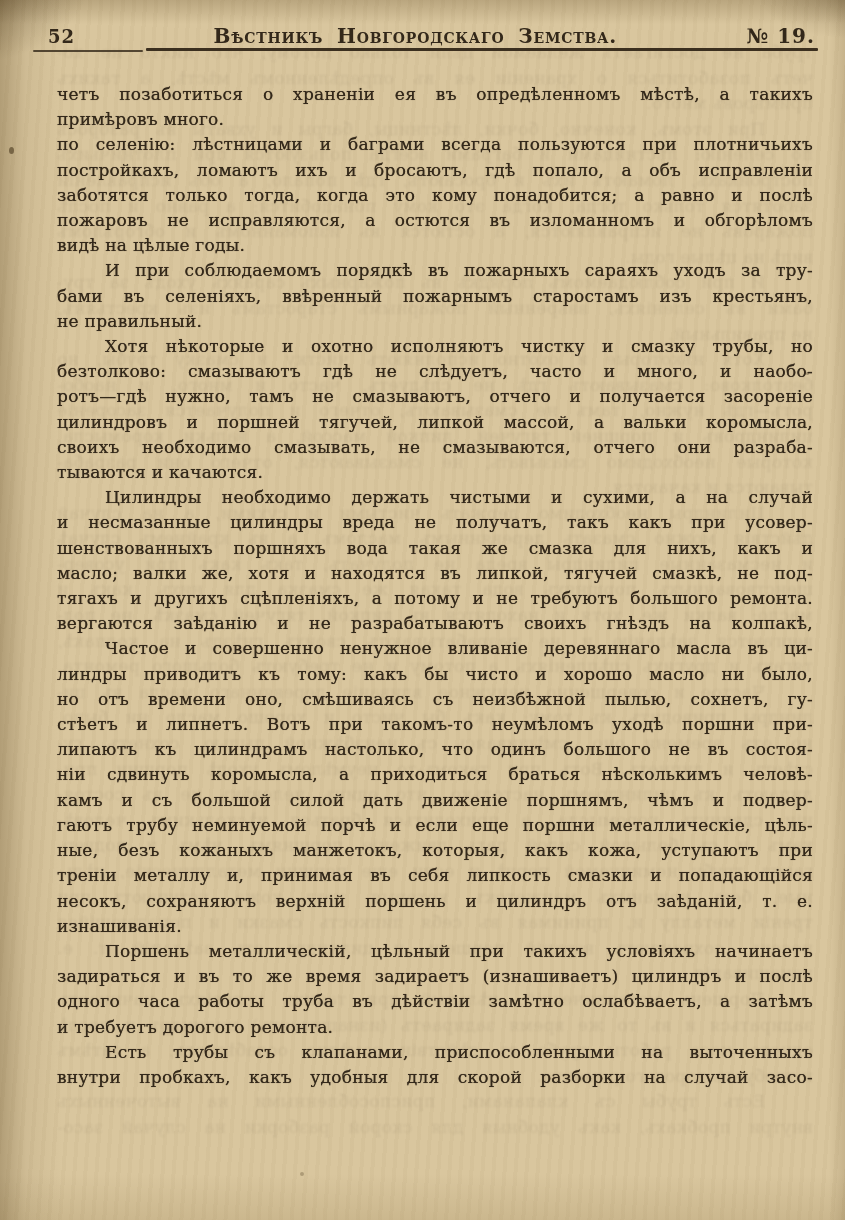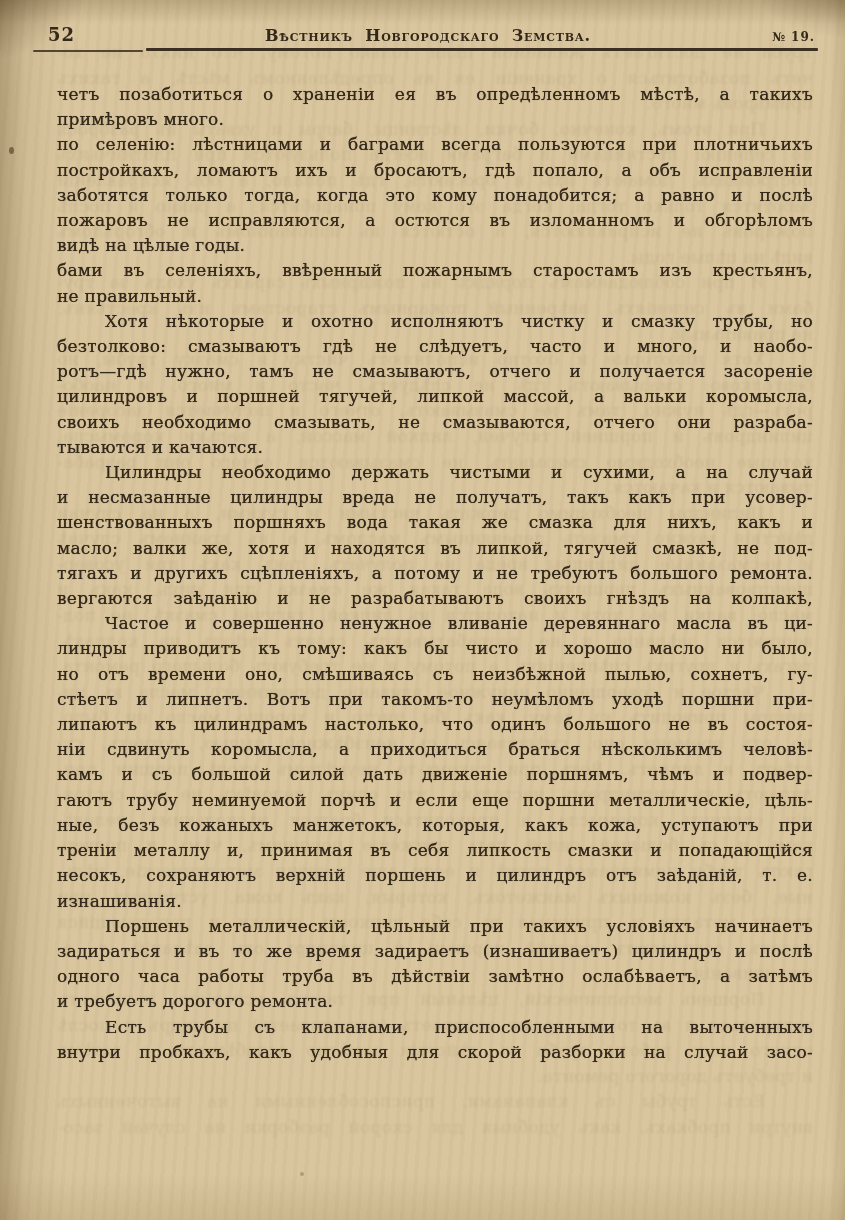--- a/index.html
+++ b/index.html
@@ -20,26 +20,26 @@
       repeating-linear-gradient(94deg, rgba(120,96,50,.045) 0 4px, rgba(0,0,0,0) 4px 11px),
       #d9c69e;
   }
   
   .masthead{
     position:absolute;top:24px;left:48px;right:30px;height:24px;
     display:flex;justify-content:space-between;align-items:baseline;
   }
   .pagenum{font-size:18px;font-weight:bold;letter-spacing:1px;}
   .journal{
-    font-size:16px;font-weight:bold;
+    font-size:20px;font-weight:bold;
     font-variant:small-caps;letter-spacing:.8px;word-spacing:6px;
     transform:translateX(-8px);
     margin-left:25px;
   }
-  .issue{font-size:12px;font-weight:bold;letter-spacing:1px;}
+  .issue{font-size:20px;font-weight:bold;letter-spacing:1px;}
   .rule{position:absolute;background:#3b2f1f;border-radius:1px;}
   .rule-left{top:50px;left:33px;width:110px;height:2px;opacity:.85;}
   .rule-main{top:48px;left:146px;width:672px;height:3px;}
   
   .article{
     position:absolute;top:82px;left:57px;width:756px;
     font-size:17px;line-height:25.2px;letter-spacing:.25px;
     text-shadow:0 0 .7px rgba(51,40,26,.85);
   }
   .line{text-align:justify;text-align-last:justify;white-space:nowrap;}
@@ -120,20 +120,21 @@
   <div class="rule rule-main"></div>
 
   <div class="article">
       <div class="line">четъ позаботиться о храненіи ея въ опредѣленномъ мѣстѣ, а такихъ</div>
       <div class="line last">примѣровъ много.</div>
       <div class="line">по селенію: лѣстницами и баграми всегда пользуются при плотничьихъ</div>
       <div class="line">постройкахъ, ломаютъ ихъ и бросаютъ, гдѣ попало, а объ исправленіи</div>
       <div class="line">заботятся только тогда, когда это кому понадобится; а равно и послѣ</div>
       <div class="line">пожаровъ не исправляются, а остются въ изломанномъ и обгорѣломъ</div>
       <div class="line last">видѣ на цѣлые годы.</div>
+      <div class="line indent">И при соблюдаемомъ порядкѣ въ пожарныхъ сараяхъ уходъ за тру-</div>
       <div class="line">бами въ селеніяхъ, ввѣренный пожарнымъ старостамъ изъ крестьянъ,</div>
       <div class="line last">не правильный.</div>
       <div class="line indent">Хотя нѣкоторые и охотно исполняютъ чистку и смазку трубы, но</div>
       <div class="line">безтолково: смазываютъ гдѣ не слѣдуетъ, часто и много, и наобо-</div>
       <div class="line">ротъ—гдѣ нужно, тамъ не смазываютъ, отчего и получается засореніе</div>
       <div class="line">цилиндровъ и поршней тягучей, липкой массой, а вальки коромысла,</div>
       <div class="line">своихъ необходимо смазывать, не смазываются, отчего они разраба-</div>
       <div class="line last">тываются и качаются.</div>
       <div class="line indent">Цилиндры необходимо держать чистыми и сухими, а на случай</div>
       <div class="line">и несмазанные цилиндры вреда не получатъ, такъ какъ при усовер-</div>

